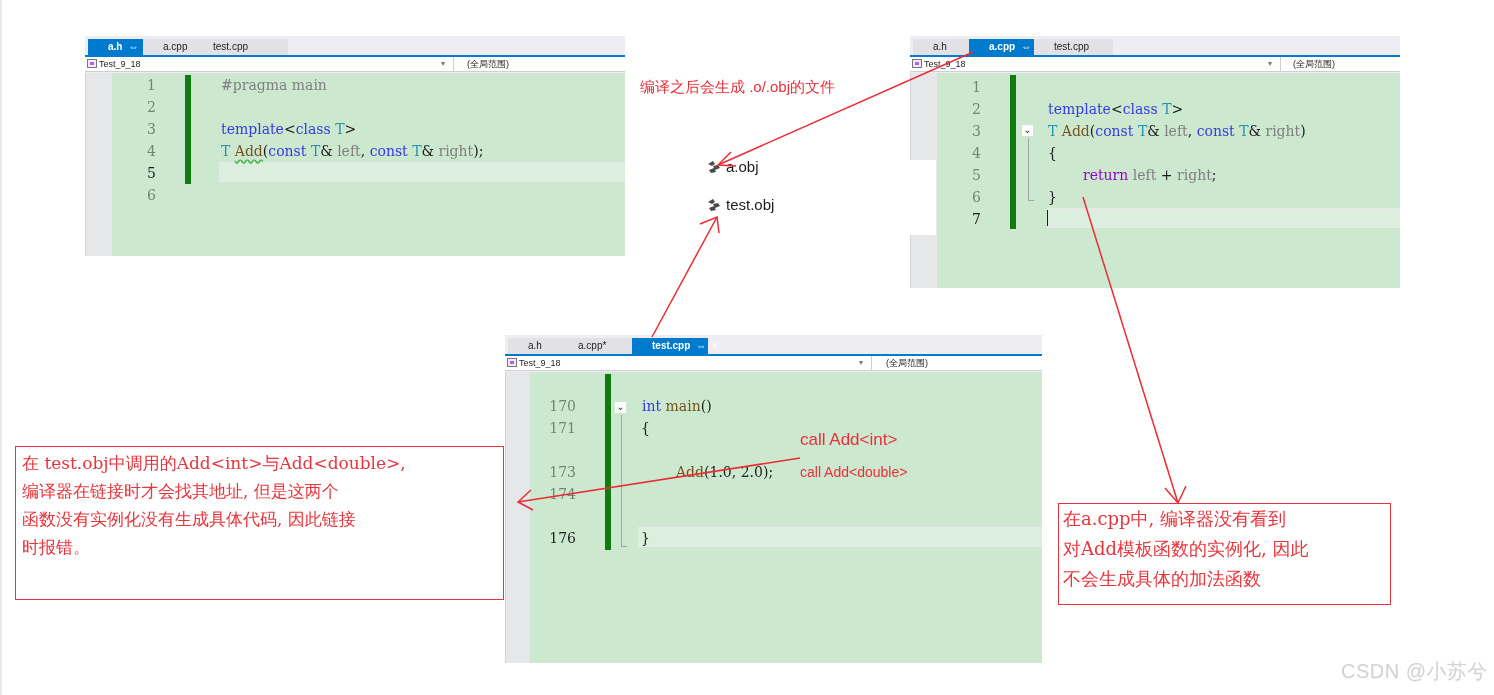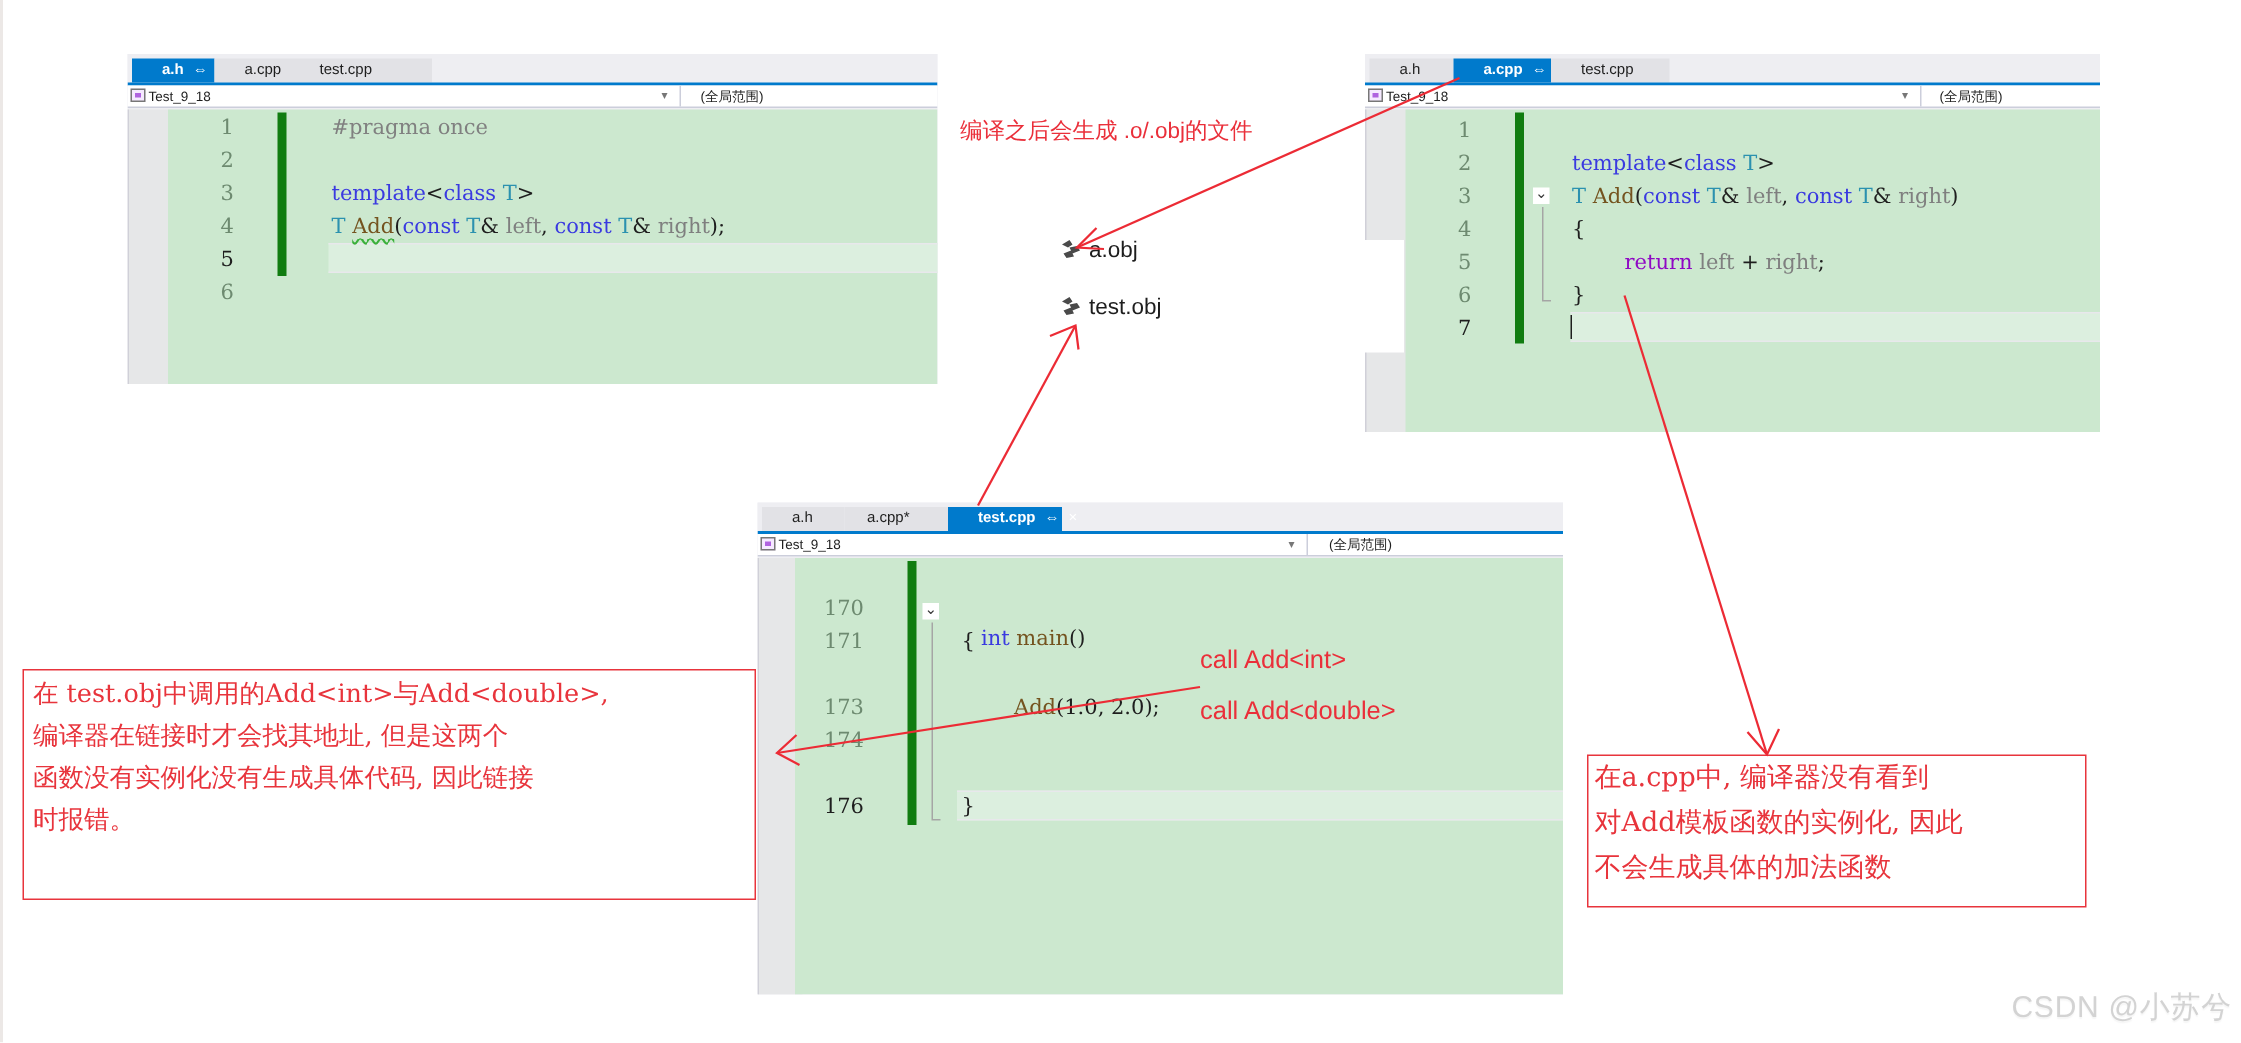--- a/index.html
+++ b/index.html
@@ -71,21 +71,21 @@
   <div class="navbar">
     <span class="proj"><span class="proj-icon"></span><span>Test_9_18</span></span>
     <span class="dd" style="left:356px;">▾</span>
     <span class="sep" style="left:368px;"></span>
     <span class="scope" style="left:382px;">(全局范围)</span>
   </div>
   <div class="gutter-margin" style="top:37px; height:183px;"></div>
   <div class="code-area" style="left:27px; top:37px; width:513px; height:183px;">
     <div class="changebar" style="left:73px; top:2px; height:109px;"></div>
     <div class="cur-line" style="left:107px; right:0; top:89px;"></div>
-    <div class="line" style="top:1px;"><span class="lnum" style="left:4px;">1</span><span class="code pp" style="left:109px;">#pragma once</span></div>
+    <div class="line" style="top:1px;"><span class="lnum" style="left:4px;">1</span><span class="code pp" style="left:109px;">#pragma main</span></div>
     <div class="line" style="top:23px;"><span class="lnum" style="left:4px;">2</span></div>
     <div class="line" style="top:45px;"><span class="lnum" style="left:4px;">3</span><span class="code" style="left:109px;"><span class="kw">template</span><span class="pl">&lt;</span><span class="kw">class</span> <span class="ty">T</span><span class="pl">&gt;</span></span></div>
     <div class="line" style="top:67px;"><span class="lnum" style="left:4px;">4</span><span class="code" style="left:109px;"><span class="ty">T</span> <span class="fn squig">Add</span><span class="pl">(</span><span class="kw">const</span> <span class="ty">T</span><span class="pl">&amp;</span> <span class="id">left</span><span class="pl">,</span> <span class="kw">const</span> <span class="ty">T</span><span class="pl">&amp;</span> <span class="id">right</span><span class="pl">);</span></span></div>
     <div class="line" style="top:89px;"><span class="lnum cur" style="left:4px;">5</span></div>
     <div class="line" style="top:111px;"><span class="lnum" style="left:4px;">6</span></div>
   </div>
 </div>
 
 <div class="editor" style="left:910px; top:36px; width:490px; height:252px;">
   <div class="tabbar">
@@ -145,21 +145,21 @@
     <span class="sep" style="left:366px;"></span>
     <span class="scope" style="left:381px;">(全局范围)</span>
   </div>
   <div class="gutter-margin" style="top:37px; height:291px;"></div>
   <div class="code-area" style="left:25px; top:37px; width:512px; height:291px;">
     <div class="changebar" style="left:75px; top:2px; height:176px;"></div>
     <div class="cur-line" style="left:108px; right:0; top:155px;"></div>
     <div class="fold" style="left:85px; top:30px;">⌄</div>
     <div class="foldline" style="left:91px; top:43px; height:131px;"></div>
     <div class="foldend" style="left:91px; top:174px;"></div>
-    <div class="line" style="top:23px;"><span class="lnum" style="left:6px;">170</span><span class="code" style="left:124px;margin-top:20px;"><span class="kw">int</span> <span class="fn">main</span><span class="pl">()</span></span></div>
+    <div class="line" style="top:23px;"><span class="lnum" style="left:6px;">170</span><span class="code" style="left:112px;"><span class="kw">int</span> <span class="fn">main</span><span class="pl">()</span></span></div>
     <div class="line" style="top:45px;"><span class="lnum" style="left:6px;">171</span><span class="code pl" style="left:111px;">{</span></div>
     <div class="line" style="top:89px;"><span class="lnum" style="left:6px;">173</span><span class="code" style="left:146px;"><span class="fn">Add</span><span class="pl">(1.0, 2.0);</span></span></div>
     <div class="line" style="top:111px;"><span class="lnum" style="left:6px;">174</span></div>
     <div class="line" style="top:155px;"><span class="lnum cur" style="left:6px;">176</span><span class="code pl" style="left:111px;">}</span></div>
   </div>
 </div>
 
 <div class="red-label" style="left:640px; top:50px;margin-top:28px;">编译之后会生成  .o/.obj的文件</div>
 
 <div class="obj-item" style="left:706px; top:158px;">
@@ -171,21 +171,21 @@
 </div>
 <div class="obj-item" style="left:706px; top:196px;">
   <span class="obj-icon">
     <svg width="18" height="14" viewBox="0 0 18 14">
         <path d="M2 4 L7 1 L9 4 L6 6 Z M7 6 L12 5 L14 8 L9 10 Z M3 10 L8 8 L10 12 L5 13 Z" fill="#4a4a4a"></path>
       </svg>
   </span><span>test.obj</span>
 </div>
 
 <div class="red-label" style="left:800px; top:430px; font-size:17px;">call   Add&lt;int&gt;</div>
-<div class="red-label" style="left:800px; top:464px; font-size:17px;">call   Add&lt;double&gt;</div>
+<div class="red-label" style="left:800px; top:464px; font-size:14px;">call   Add&lt;double&gt;</div>
 
 <div class="note-box" style="left:15px; top:446px; width:489px; height:154px;">在 test.obj中调用的Add&lt;int&gt;与Add&lt;double&gt;,
 编译器在链接时才会找其地址, 但是这两个
 函数没有实例化没有生成具体代码, 因此链接
 时报错。</div>
 <div class="note-box" style="left:1058px; top:503px; width:333px; height:102px; font-size:18px; line-height:30px; padding:0 4px;">在a.cpp中, 编译器没有看到
 对Add模板函数的实例化, 因此
 不会生成具体的加法函数</div>
 
 <svg class="arrows" width="1494" height="695">

